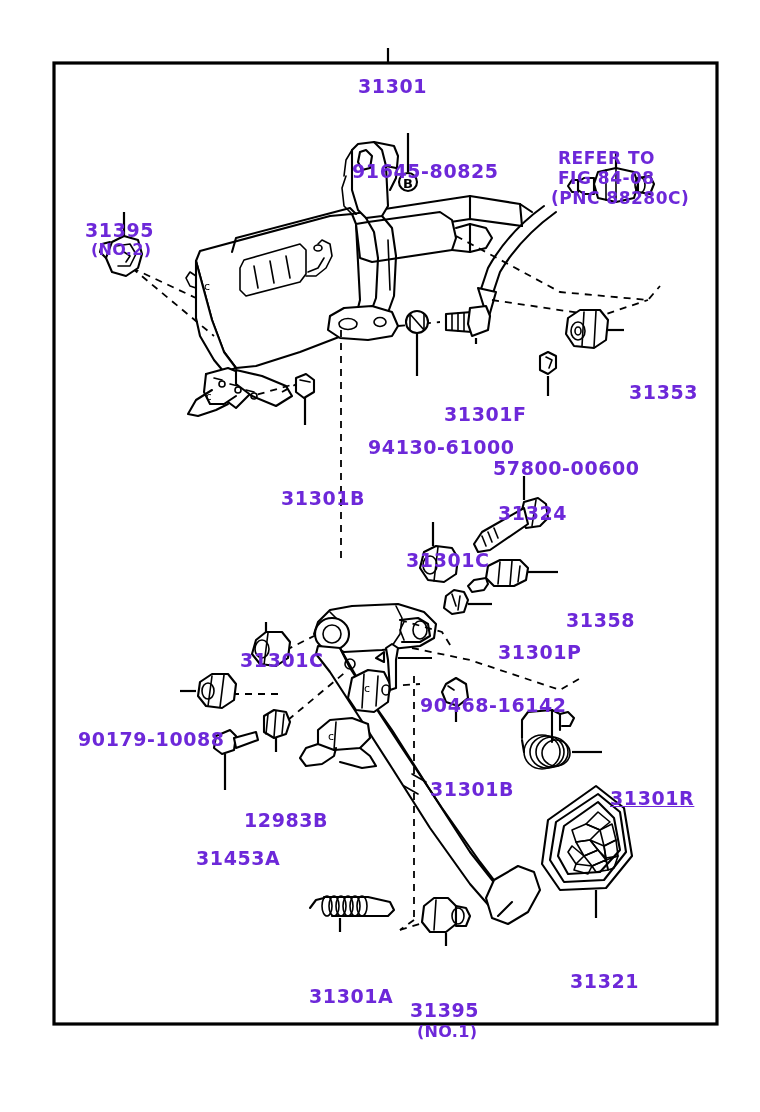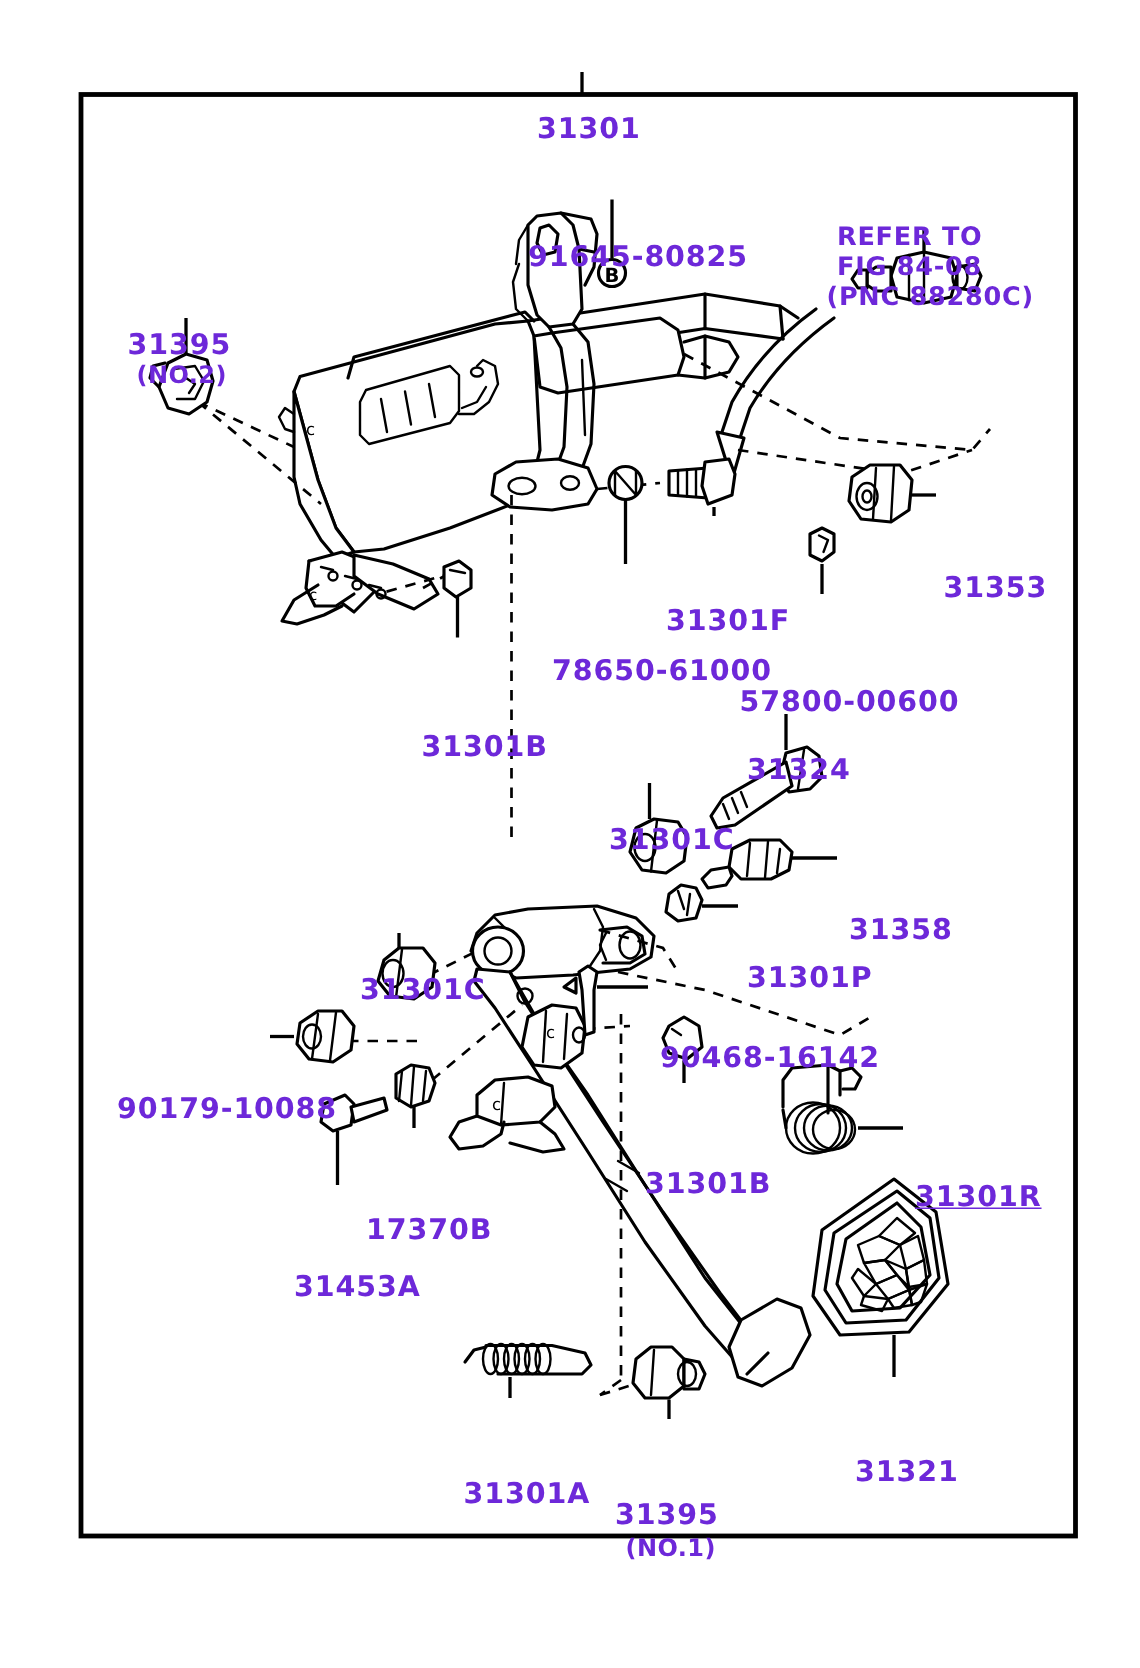--- a/index.html
+++ b/index.html
@@ -375,45 +375,45 @@
     <div class="lbl sub" style="left:91px;top:191px;">(NO.2)</div>
 
     <div class="lbl refer" style="left:558px;top:100px;">REFER TO</div>
     <div class="lbl refer" style="left:558px;top:120px;text-align:center;">FIG 84-08</div>
     <div class="lbl refer" style="left:551px;top:140px;text-align:right;">(PNC 88280C)</div>
 
     <div class="lbl" style="left:629px;top:334px;">31353</div>
 
     <div class="lbl" style="left:444px;top:356px;">31301F</div>
 
-    <div class="lbl" style="left:368px;top:389px;">78650-61000</div>
+    <div class="lbl" style="left:368px;top:389px;">94130-61000</div>
 
     <div class="lbl" style="left:493px;top:410px;">57800-00600</div>
 
     <div class="lbl" style="left:281px;top:440px;">31301B</div>
 
     <div class="lbl" style="left:498px;top:455px;">31324</div>
 
     <div class="lbl" style="left:406px;top:502px;">31301C</div>
 
     <div class="lbl" style="left:566px;top:562px;text-align:center;">31358</div>
 
     <div class="lbl" style="left:498px;top:594px;">31301P</div>
 
     <div class="lbl" style="left:240px;top:602px;">31301C</div>
 
-    <div class="lbl" style="left:440px;top:647px;">90468-16142</div>
+    <div class="lbl" style="left:420px;top:647px;">90468-16142</div>
 
     <div class="lbl" style="left:78px;top:681px;">90179-10088</div>
 
     <div class="lbl" style="left:430px;top:731px;">31301B</div>
 
     <div class="lbl" style="left:610px;top:740px;text-decoration:underline;">31301R</div>
 
-    <div class="lbl" style="left:244px;top:762px;">17370B</div>
+    <div class="lbl" style="left:244px;top:762px;">12983B</div>
 
     <div class="lbl" style="left:196px;top:800px;">31453A</div>
 
     <div class="lbl" style="left:309px;top:938px;">31301A</div>
 
     <div class="lbl" style="left:410px;top:952px;">31395</div>
     <div class="lbl sub" style="left:417px;top:973px;">(NO.1)</div>
 
     <div class="lbl" style="left:570px;top:923px;">31321</div>
 

